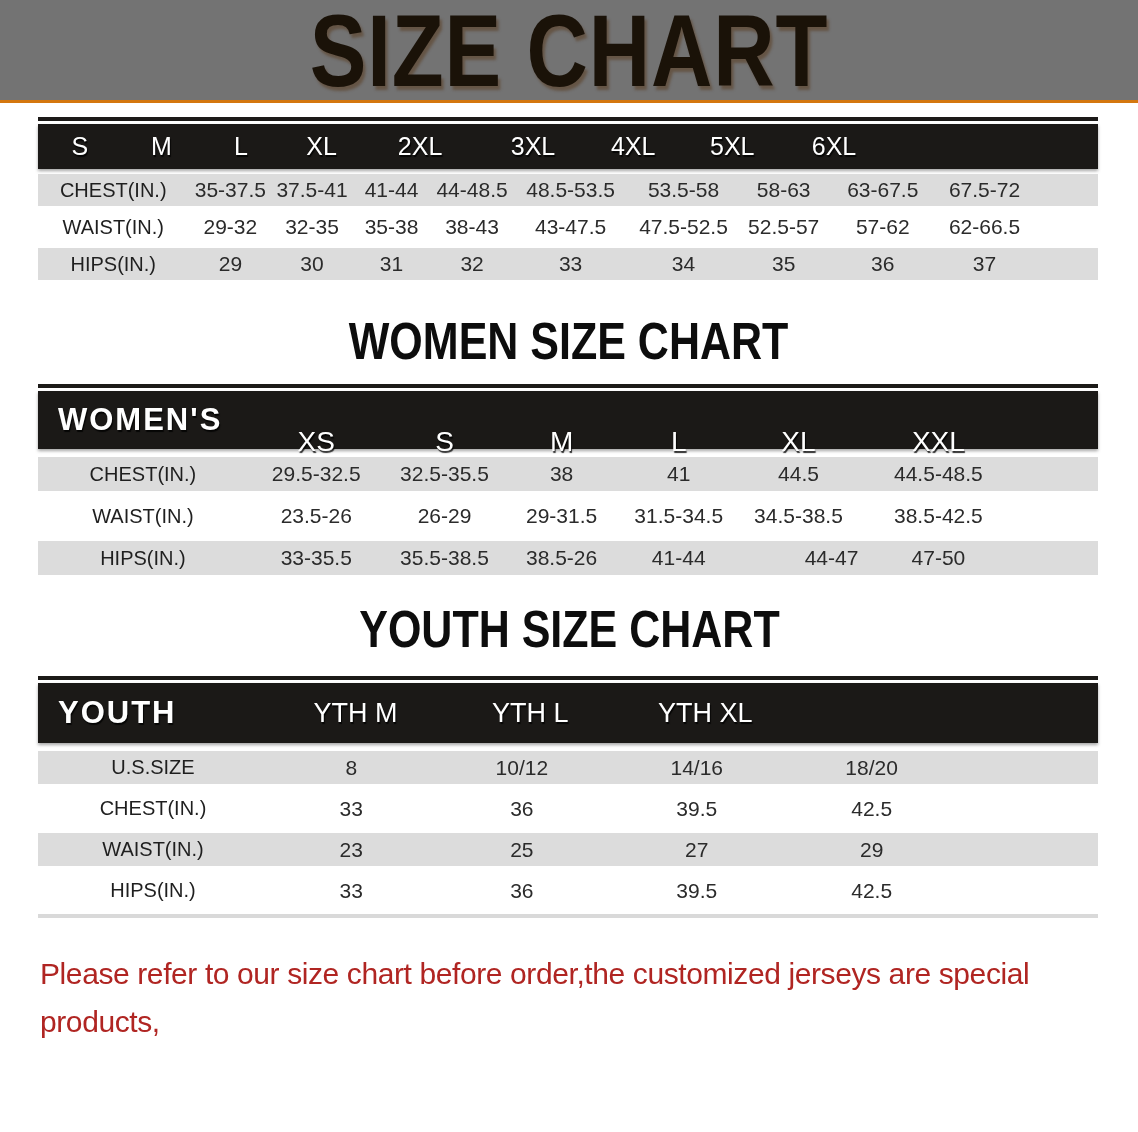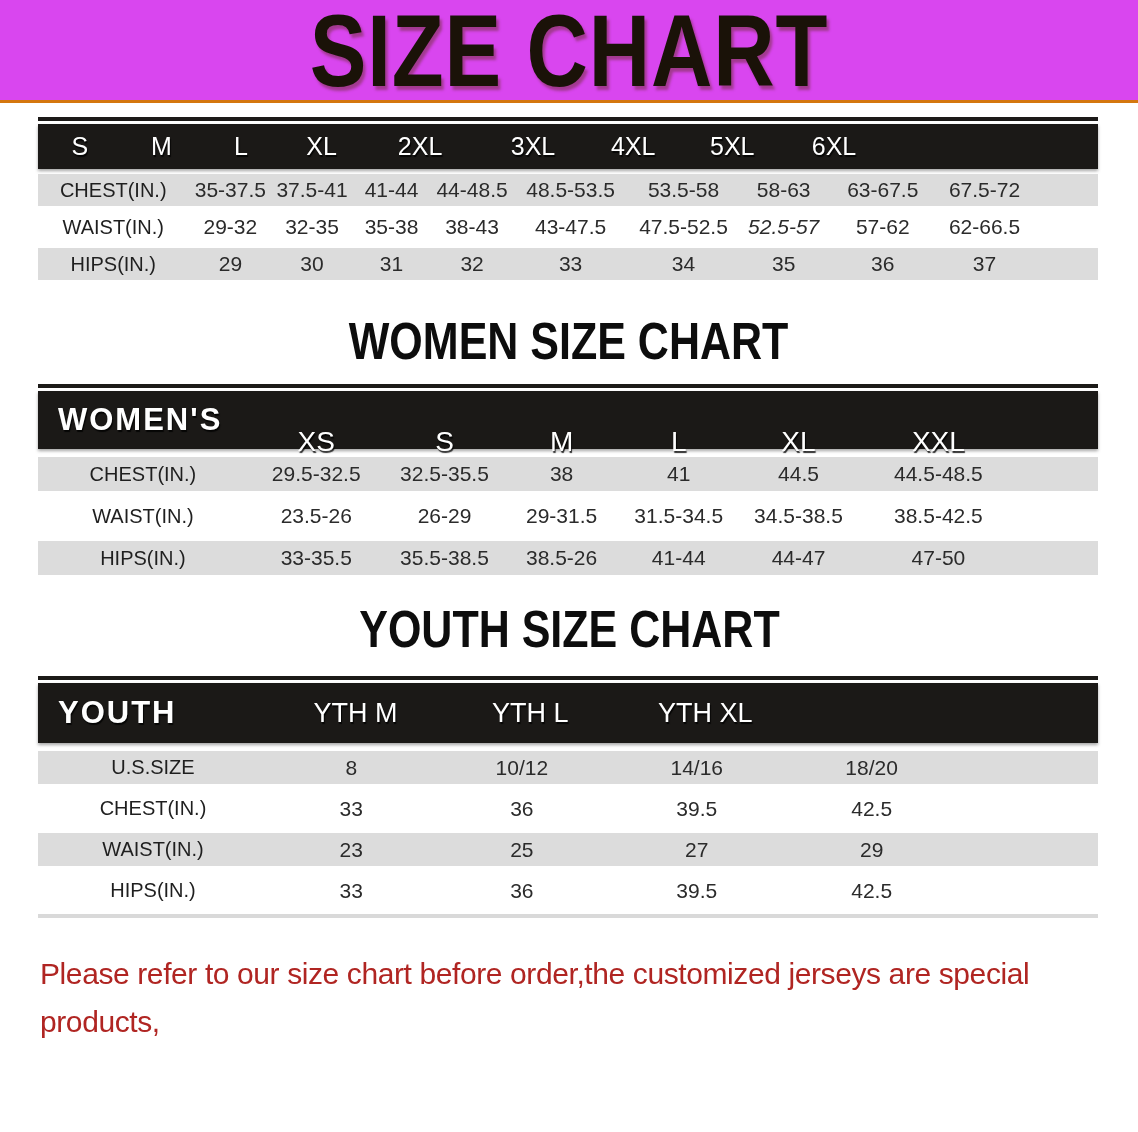--- a/index.html
+++ b/index.html
@@ -2,21 +2,21 @@
 <html><head>
 <meta charset="utf-8">
 <style>
   html,body{margin:0;padding:0;}
   body{
     width:1138px;height:1132px;overflow:hidden;background:#ffffff;
     font-family:"Liberation Sans", sans-serif;
   }
   
   .banner{
-    height:100px;background:#d946ef;display:flex;align-items:center;justify-content:center;
+    height:100px;background:#737373;display:flex;align-items:center;justify-content:center;
     border-bottom:3px solid #d4770f;
   }
   .banner-title{
     font-size:100px;font-weight:800;color:#1a1208;line-height:1;
     transform:scaleX(0.85) scaleY(1.02);transform-origin:center;
     letter-spacing:1px;white-space:nowrap;
     text-shadow:3px 4px 3px rgba(80,40,0,0.40);
   }
   
   .heading-wrap{text-align:center;}
@@ -103,21 +103,21 @@
         <div class="cell val" style="width: 6.2%;"></div>
       </div>
       <div class="trow plain">
         <div class="cell rowlabel" style="width: 14.2%;">WAIST(IN.)</div>
         <div class="cell val" style="width: 7.9%;">29-32</div>
         <div class="cell val" style="width: 7.5%;">32-35</div>
         <div class="cell val" style="width: 7.5%;">35-38</div>
         <div class="cell val" style="width: 7.7%;">38-43</div>
         <div class="cell val" style="width: 10.9%;">43-47.5</div>
         <div class="cell val" style="width: 10.4%;">47.5-52.5</div>
-        <div class="cell val" style="width: 8.5%; font-style: italic;">52.5-57</div>
+        <div class="cell val" style="width: 8.5%;">52.5-57</div>
         <div class="cell val" style="width: 10.2%;">57-62</div>
         <div class="cell val" style="width: 9%;">62-66.5</div>
         <div class="cell val" style="width: 6.2%;"></div>
       </div>
       <div class="trow shade">
         <div class="cell rowlabel" style="width: 14.2%;">HIPS(IN.)</div>
         <div class="cell val" style="width: 7.9%;">29</div>
         <div class="cell val" style="width: 7.5%;">30</div>
         <div class="cell val" style="width: 7.5%;">31</div>
         <div class="cell val" style="width: 7.7%;">32</div>
@@ -165,21 +165,21 @@
         <div class="cell val" style="width: 11.3%;">34.5-38.5</div>
         <div class="cell val" style="width: 15.1%;">38.5-42.5</div>
         <div class="cell val" style="width: 7.5%;"></div>
       </div>
       <div class="trow shade">
         <div class="cell rowlabel" style="width: 19.8%;">HIPS(IN.)</div>
         <div class="cell val" style="width: 12.9%;">33-35.5</div>
         <div class="cell val" style="width: 11.3%;">35.5-38.5</div>
         <div class="cell val" style="width: 10.8%;">38.5-26</div>
         <div class="cell val" style="width: 11.3%;">41-44</div>
-        <div class="cell val" style="width: 11.3%;">44-47</div>
+        <div class="cell val" style="width: 11.3%; text-align: right;">44-47</div>
         <div class="cell val" style="width: 15.1%;">47-50</div>
         <div class="cell val" style="width: 7.5%;"></div>
       </div>
     </div>
 </section>
 
 <section>
   <div class="heading-wrap youth">
     <span class="section-heading">YOUTH SIZE CHART</span>
   </div>

